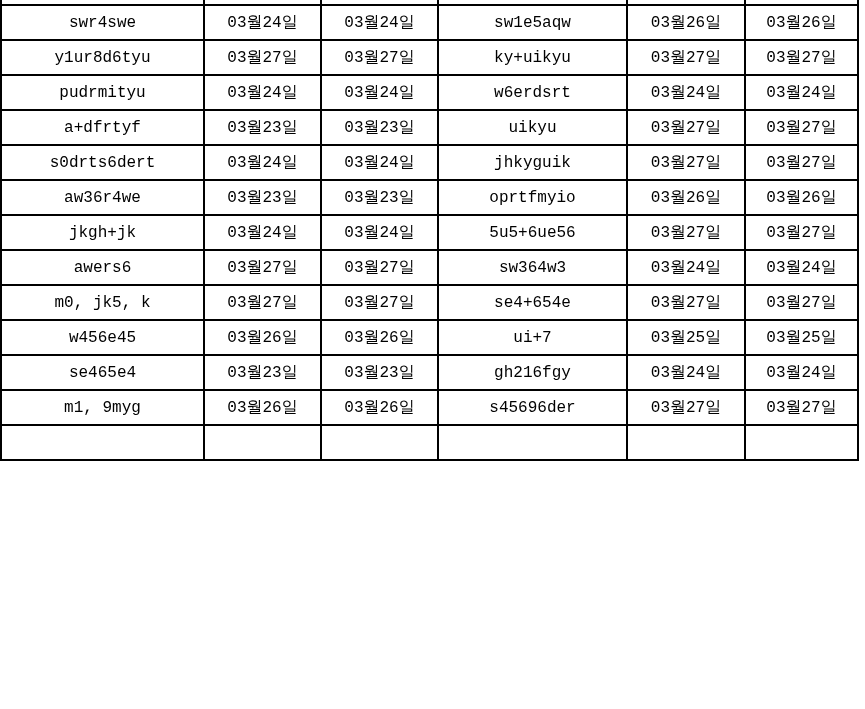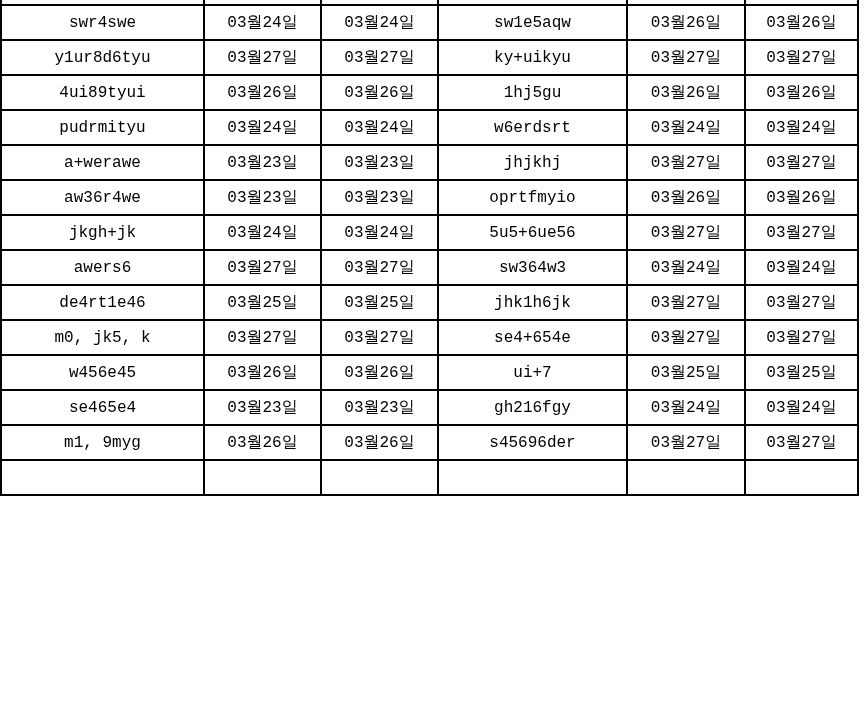--- a/index.html
+++ b/index.html
@@ -72,40 +72,40 @@
         </tr>
         <tr>
           <td>y1ur8d6tyu</td>
           <td>03월27일</td>
           <td>03월27일</td>
           <td>ky+uikyu</td>
           <td>03월27일</td>
           <td>03월27일</td>
         </tr>
         <tr>
-          <td>4ui89tyui</td>
-          <td>03월26일</td>
-          <td>03월26일</td>
-          <td>1hj5gu</td>
-          <td>03월26일</td>
-          <td>03월26일</td>
-        </tr>
-        <tr>
           <td>pudrmityu</td>
           <td>03월24일</td>
           <td>03월24일</td>
           <td>w6erdsrt</td>
           <td>03월24일</td>
           <td>03월24일</td>
         </tr>
         <tr>
-          <td>a+werawe</td>
+          <td>a+dfrtyf</td>
           <td>03월23일</td>
           <td>03월23일</td>
-          <td>jhjkhj</td>
+          <td>uikyu</td>
+          <td>03월27일</td>
+          <td>03월27일</td>
+        </tr>
+        <tr>
+          <td>s0drts6dert</td>
+          <td>03월24일</td>
+          <td>03월24일</td>
+          <td>jhkyguik</td>
           <td>03월27일</td>
           <td>03월27일</td>
         </tr>
         <tr>
           <td>aw36r4we</td>
           <td>03월23일</td>
           <td>03월23일</td>
           <td>oprtfmyio</td>
           <td>03월26일</td>
           <td>03월26일</td>
@@ -118,28 +118,20 @@
           <td>03월27일</td>
           <td>03월27일</td>
         </tr>
         <tr>
           <td>awers6</td>
           <td>03월27일</td>
           <td>03월27일</td>
           <td>sw364w3</td>
           <td>03월24일</td>
           <td>03월24일</td>
-        </tr>
-        <tr>
-          <td>de4rt1e46</td>
-          <td>03월25일</td>
-          <td>03월25일</td>
-          <td>jhk1h6jk</td>
-          <td>03월27일</td>
-          <td>03월27일</td>
         </tr>
         <tr>
           <td>m0, jk5, k</td>
           <td>03월27일</td>
           <td>03월27일</td>
           <td>se4+654e</td>
           <td>03월27일</td>
           <td>03월27일</td>
         </tr>
         <tr>

